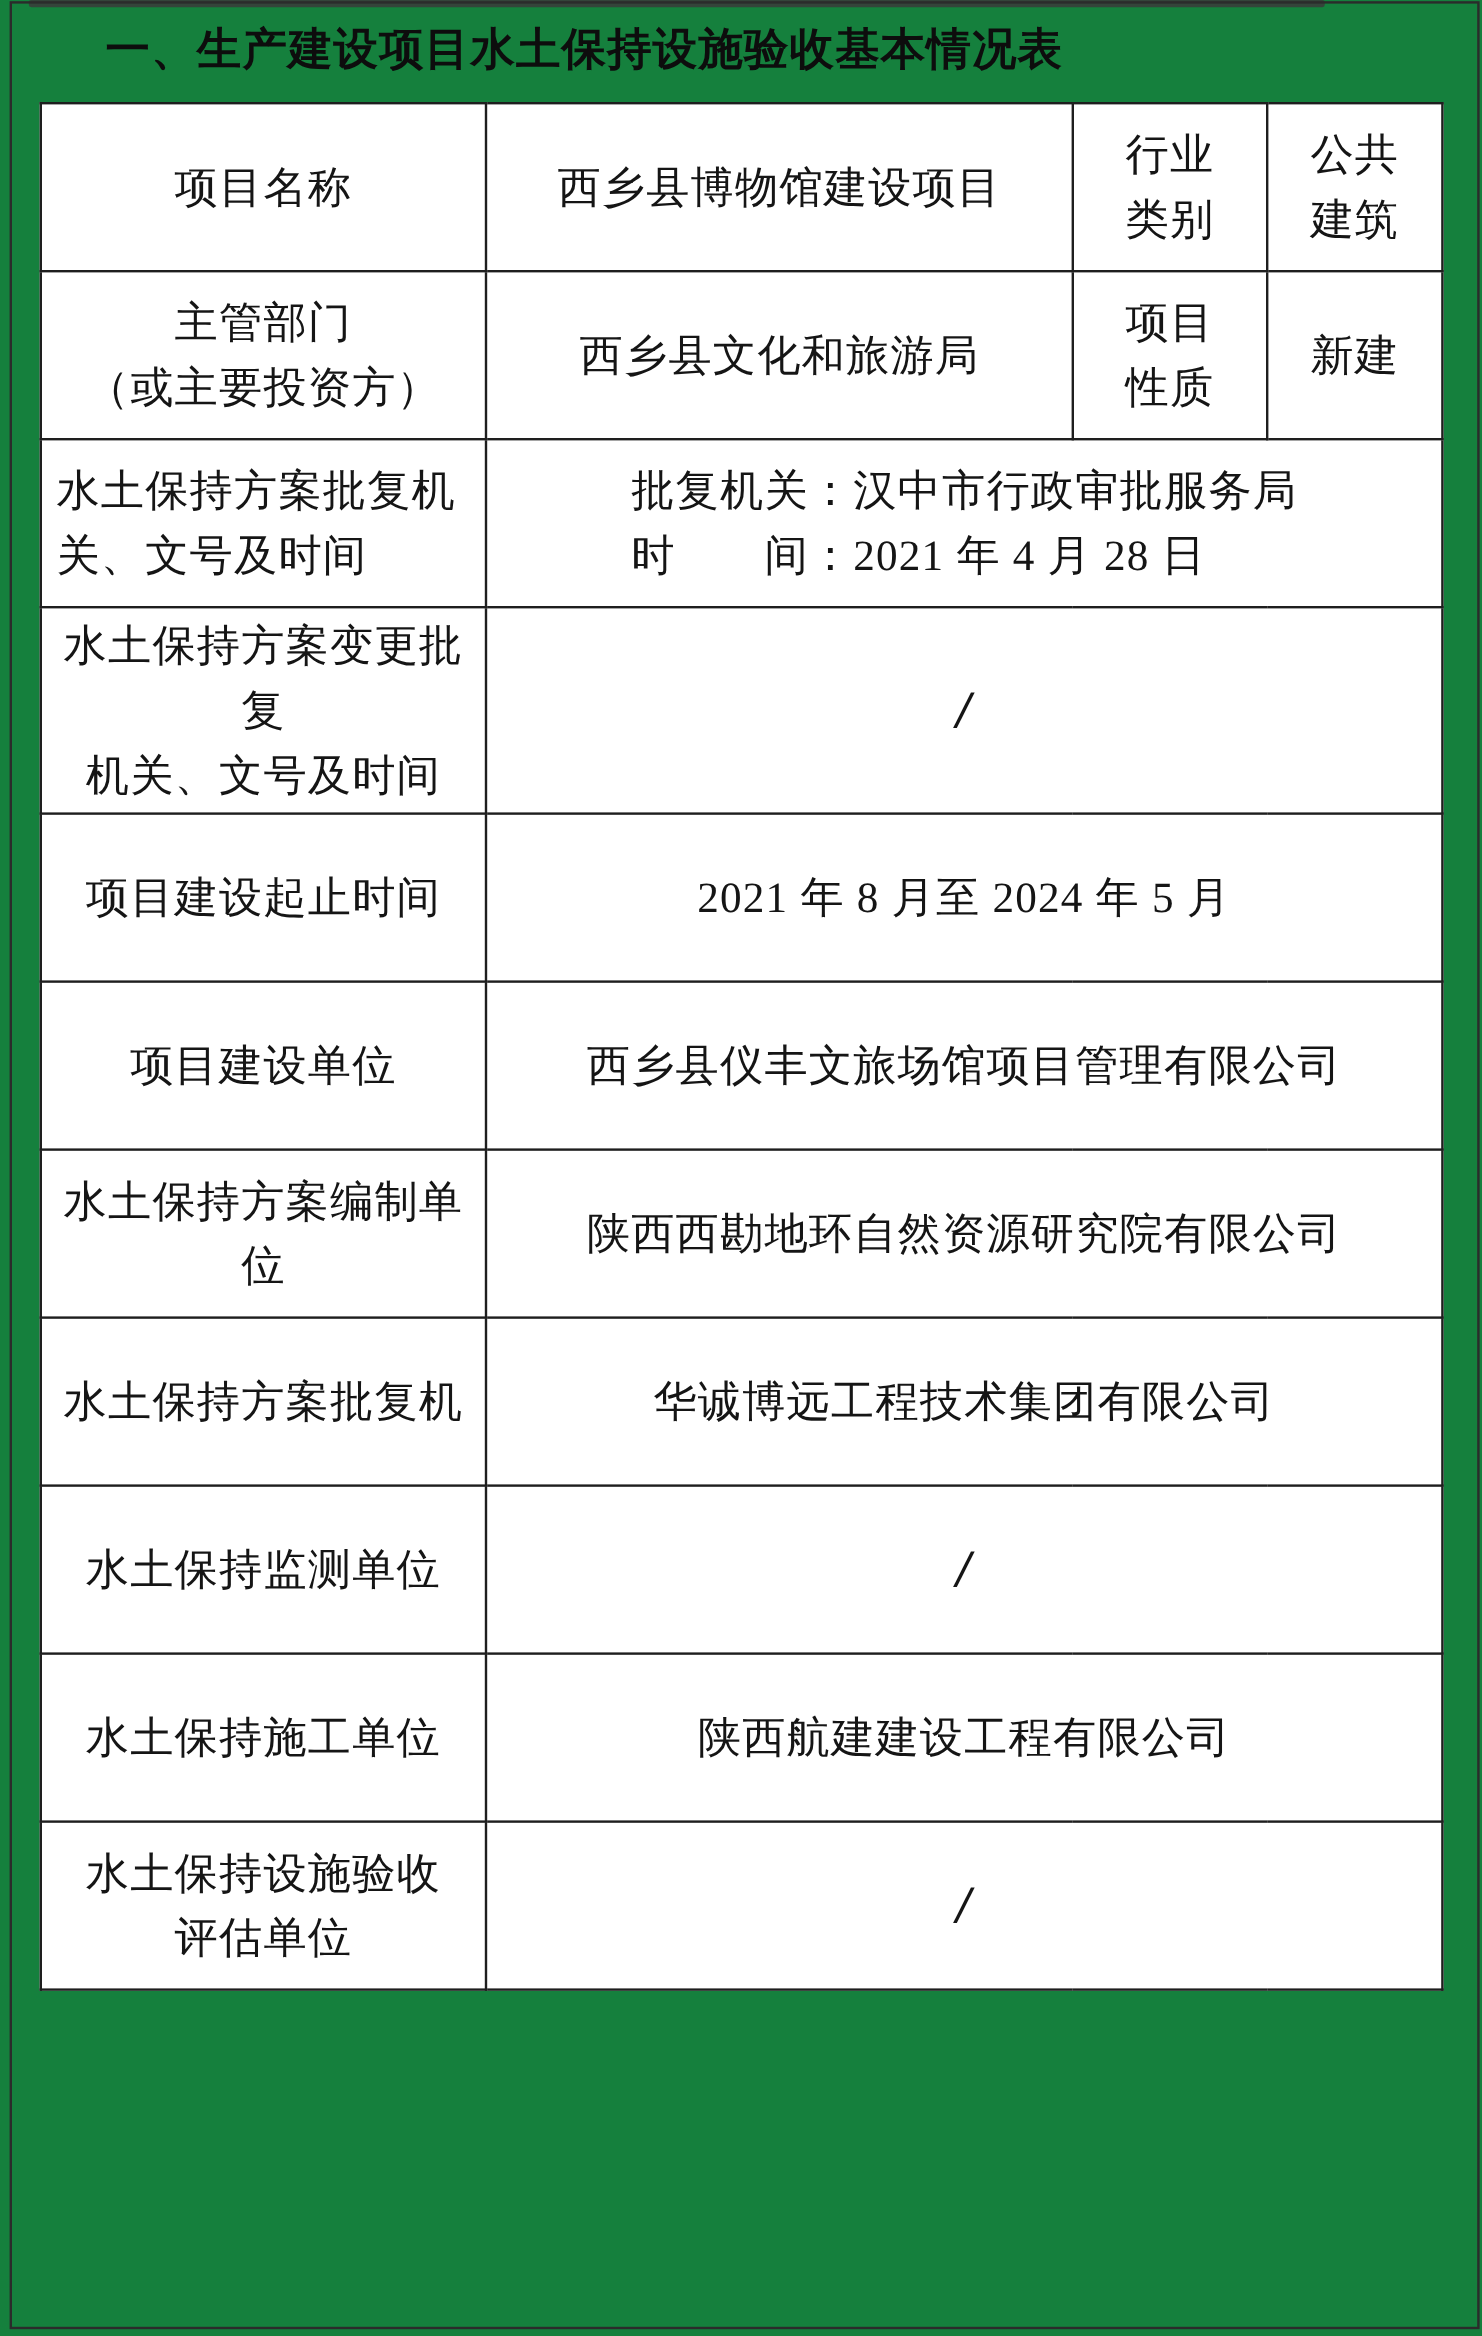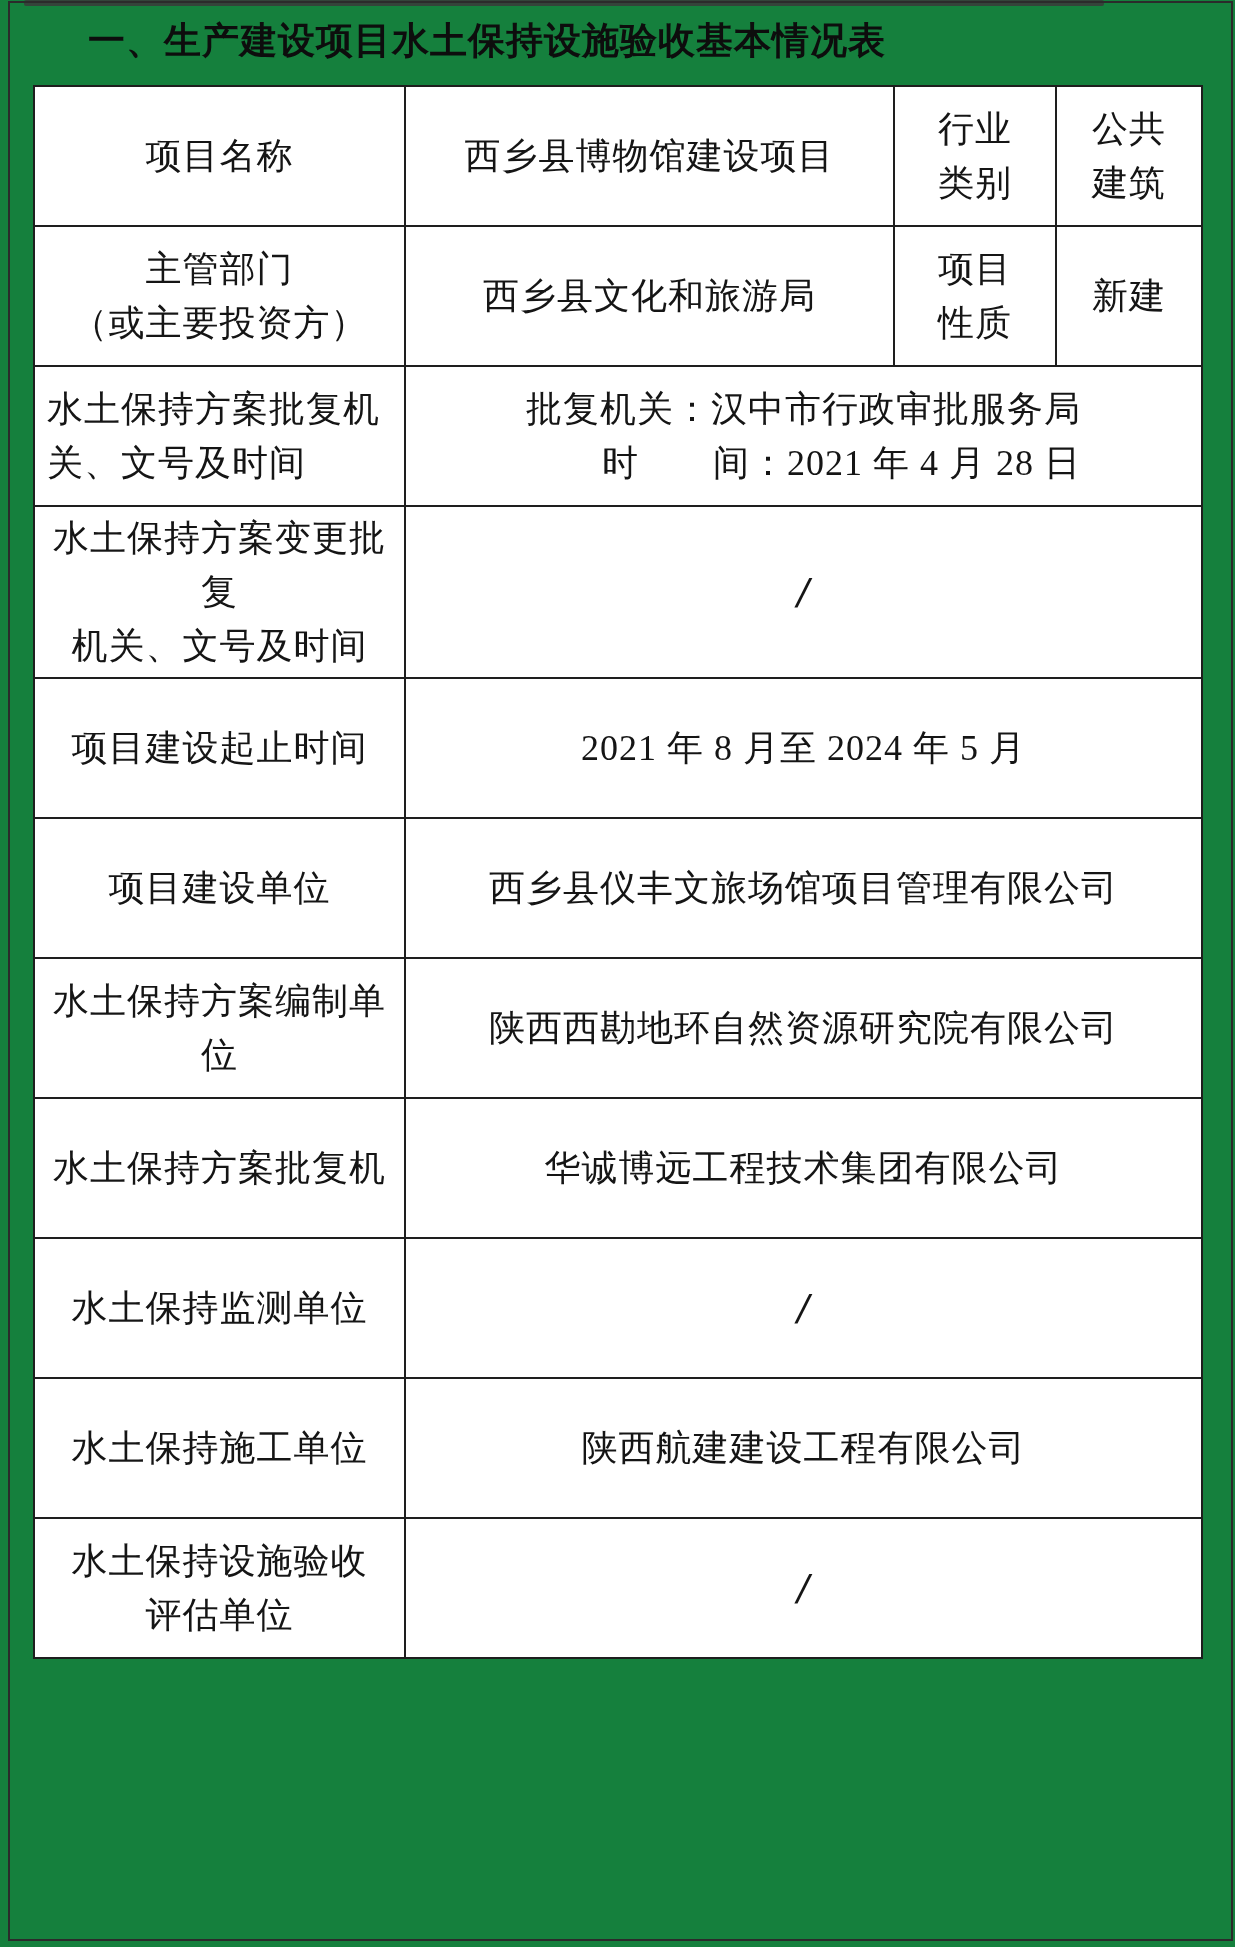--- a/index.html
+++ b/index.html
@@ -42,21 +42,21 @@
     letter-spacing:1px;
     line-height:1.5;
     white-space:pre-line;
     text-align:center;
   }
   table.basic tr{height:140px;}
   td.lbl{font-size:34px;letter-spacing:0.5px;padding:4px 6px;margin-top:17px;}
   td.lbl.ta-left{text-align:left;padding-left:12px;}
   td.attr-lbl,td.attr-val{font-size:34px;line-height:1.6;padding:4px 4px;}
   .val-block{
-    display:inline-block;text-align:right;white-space:pre-line;
+    display:inline-block;text-align:left;white-space:pre-line;
   }
   td.slash{font-size:40px;font-style:italic;font-family:"DejaVu Sans","Liberation Sans",sans-serif;}
 </style>
 </head>
 <body>
 
 <div class="page">
   <div class="top-smudge"></div>
   <div class="page-frame"></div>
 

